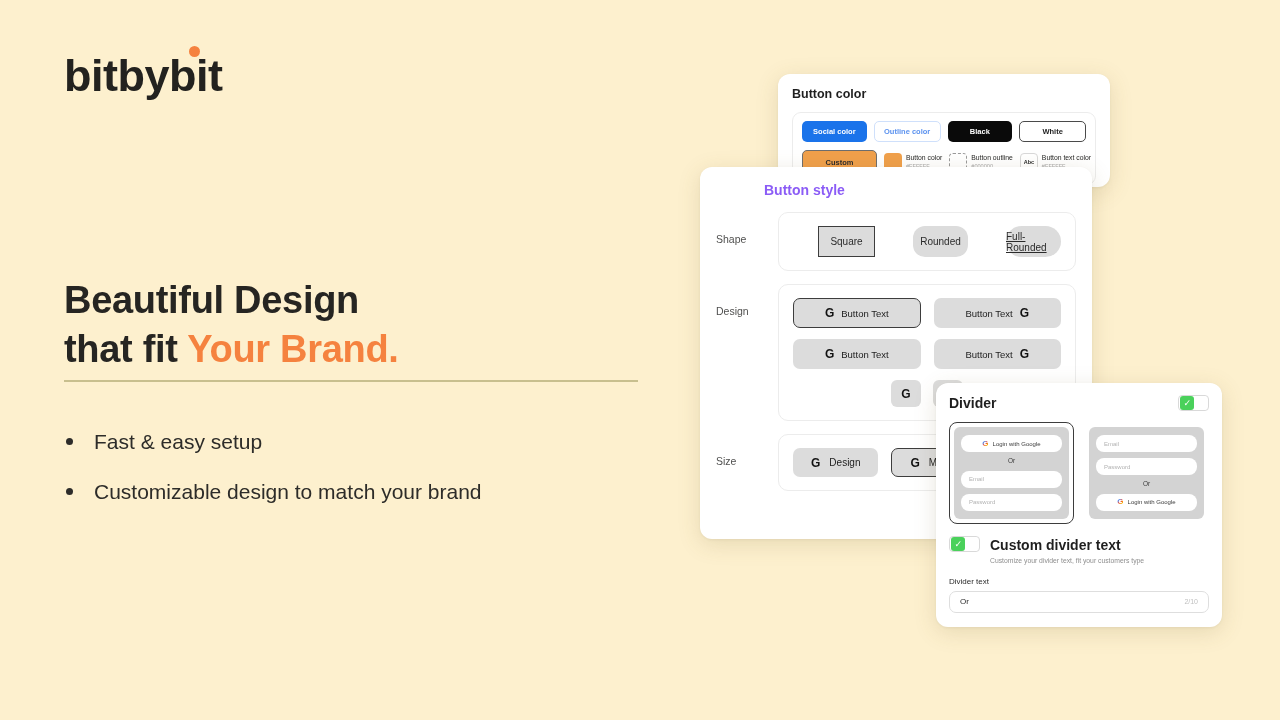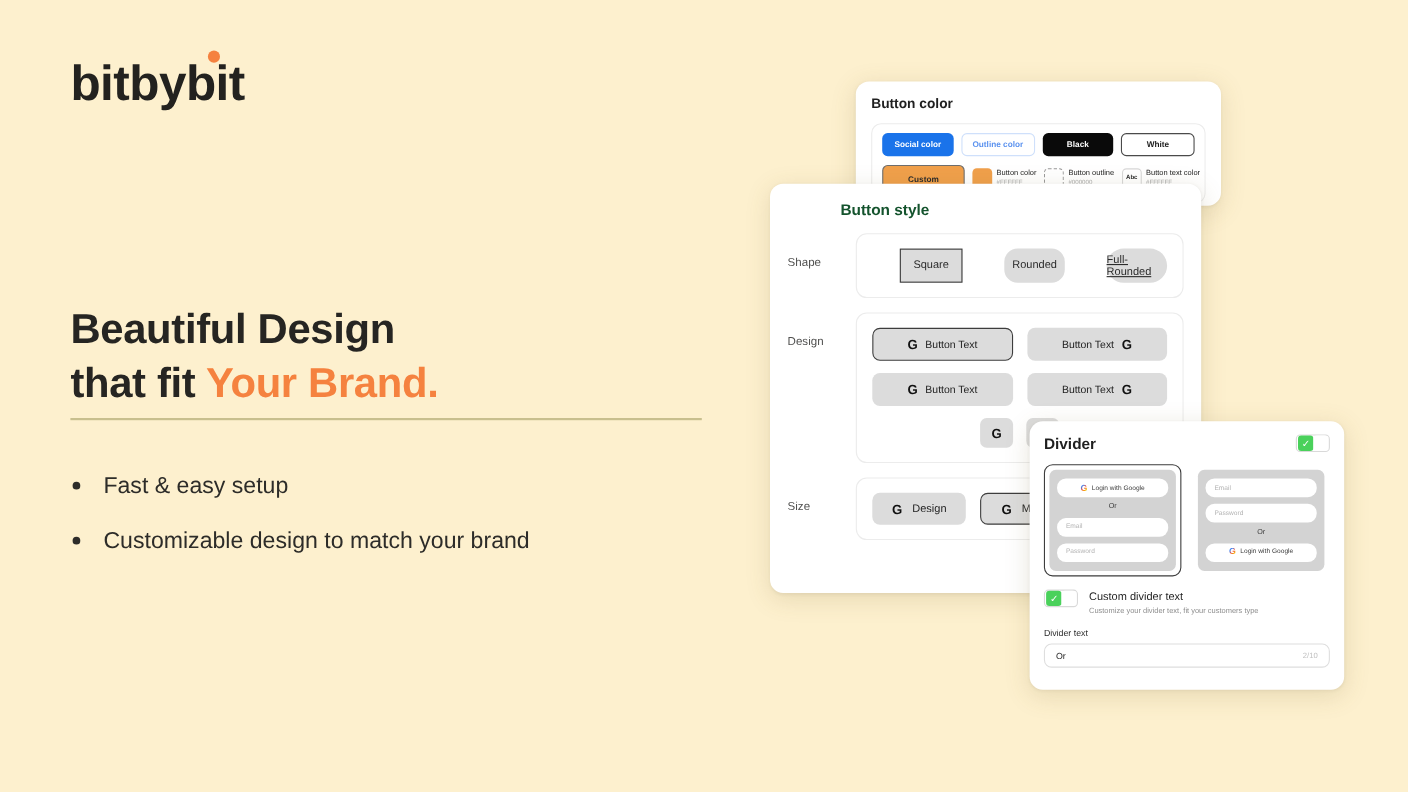--- a/index.html
+++ b/index.html
@@ -82,21 +82,21 @@
     background: #fff; border: 1px solid #d8d8d8; display: flex;
     align-items: center; justify-content: center; font-size: 5.5px;
     font-weight: 700; color: #2b2b2b;
   }
   .sw-meta { line-height: 1.25; }
   .sw-name { font-size: 6.8px; color: #1f1f1f; font-weight: 500; white-space: nowrap; }
   .sw-hex { font-size: 5.6px; color: #a9a9a9; white-space: nowrap; }
 
   
   #card-style { left: 700px; top: 167px; width: 392px; height: 372px; padding: 15px 16px 0 16px; }
-  .bs-title { font-size: 14px; font-weight: 700; color: #14532d; margin-bottom: 14px; padding-left: 48px; }
+  .bs-title { font-size: 14px; font-weight: 700; color: #8b5cf6; margin-bottom: 14px; padding-left: 48px; }
   .bs-section { display: flex; margin-bottom: 13px; }
   .bs-label { width: 62px; font-size: 10.5px; color: #50504f; padding-top: 21px; flex: none; }
   .bs-panel { flex: 1; border: 1px solid #ececec; border-radius: 10px; padding: 13px 14px; }
   .bs-shape-row { display: flex; gap: 13px; }
   .shape-btn {
     flex: 1; height: 31px; background: #dcdcdc; display: flex;
     align-items: center; justify-content: center;
     font-size: 10px; color: #2b2b2b; margin-left: 25px;
   }
   .shape-square { border-radius: 0; }
@@ -156,21 +156,21 @@
   .pv-field {
     height: 17px; background: #fff; border-radius: 8px; display: flex;
     align-items: center; padding-left: 8px; font-size: 6px; color: #b3b3b3;
   }
   .g-color { font-weight: 700; font-size: 8px; line-height: 1;
     background: linear-gradient(135deg,#4285f4 0%,#4285f4 25%,#ea4335 45%,#fbbc05 70%,#34a853 100%);
     -webkit-background-clip: text; background-clip: text; color: transparent; }
 
   .dv-custom { display: flex; align-items: flex-start; gap: 10px; margin-top: 12px; }
   .dv-custom-text { line-height: 1.35; }
-  .dv-custom-title { font-size: 10px; font-weight: 400; color: #1f1f1f; }
+  .dv-custom-title { font-size: 14px; font-weight: 700; color: #1f1f1f; }
   .dv-custom-sub { font-size: 6.8px; color: #8e8e8e; margin-top: 2px; }
 
   .dv-field-label { font-size: 8px; color: #2b2b2b; margin-top: 11px; margin-bottom: 5px; }
   .dv-input {
     height: 22px; border: 1px solid #dedede; border-radius: 7px;
     display: flex; align-items: center; justify-content: space-between;
     padding: 0 10px;
   }
   .dv-input-value { font-size: 8px; color: #2b2b2b; }
   .dv-input-count { font-size: 7px; color: #c0c0c0; }

